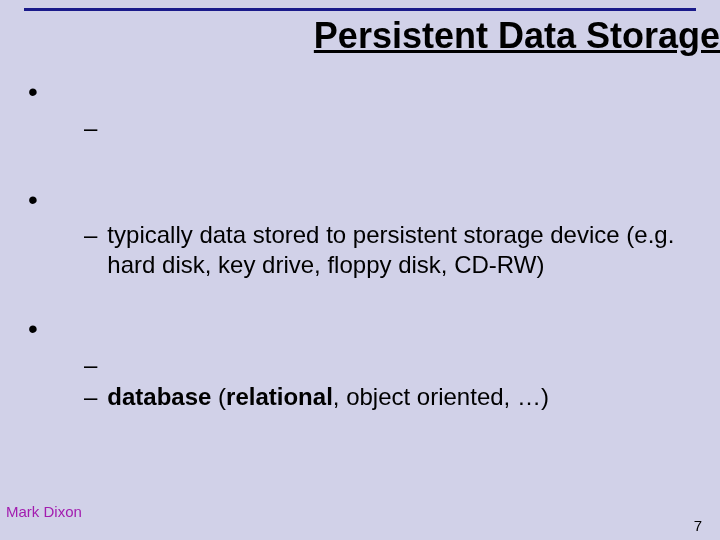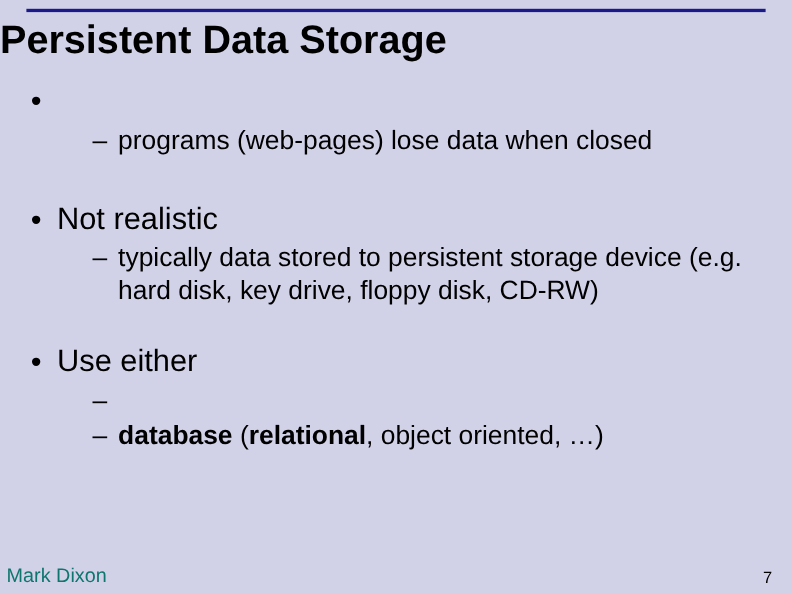--- a/index.html
+++ b/index.html
@@ -12,23 +12,24 @@
     overflow: hidden;
   }
   .rule {
     height: 3px;
     background: #1a1a8a;
     margin: 8px 24px 0 24px;
   }
   .title {
     font-size: 36px;
     font-weight: bold;
-    text-align: left;
+    text-align: right;
     color: #000;
     margin: 4px 0 18px 0;
+    text-decoration: underline;
   }
   .content {
     padding: 0 28px;
   }
   .bullet {
     font-size: 28px;
     color: #000;
     margin-bottom: 4px;
     display: flex;
     align-items: flex-start;
@@ -47,23 +48,23 @@
     line-height: 1.25;
   }
   .sub .dash {
     margin-right: 10px;
   }
   .gap { height: 38px; }
   .gap-sm { height: 30px; }
   .footer-left {
     position: absolute;
     left: 6px;
-    bottom: 6px;
-    font-size: 18px;
-    color: #0f766e;
+    bottom: 20px;
+    font-size: 15px;
+    color: #a21caf;
   }
   .footer-right {
     position: absolute;
     right: 18px;
     bottom: 6px;
     font-size: 15px;
     color: #000;
   }
   .b { font-weight: bold; }
 </style>
@@ -73,39 +74,36 @@
 <div class="rule"></div>
 <div class="title">Persistent Data Storage</div>
 
 <div class="content">
 
   <div class="bullet">
     <span class="dot">•</span>
   </div>
   <div class="sub">
     <span class="dash">–</span>
-    <span>programs (web-pages) lose data when closed</span>
   </div>
 
   <div class="gap"></div>
 
   <div class="bullet">
     <span class="dot">•</span>
-    <span>Not realistic</span>
   </div>
   <div class="sub">
     <span class="dash">–</span>
     <span>typically data stored to persistent storage device (e.g. hard disk, key drive, floppy disk, CD-RW)</span>
   </div>
 
   <div class="gap-sm"></div>
 
   <div class="bullet">
     <span class="dot">•</span>
-    <span>Use either</span>
   </div>
   <div class="sub">
     <span class="dash">–</span>
   </div>
   <div class="sub">
     <span class="dash">–</span>
     <span><span class="b">database</span><span> (</span><span class="b">relational</span><span>, object oriented, …)</span></span>
   </div>
 
 </div>

